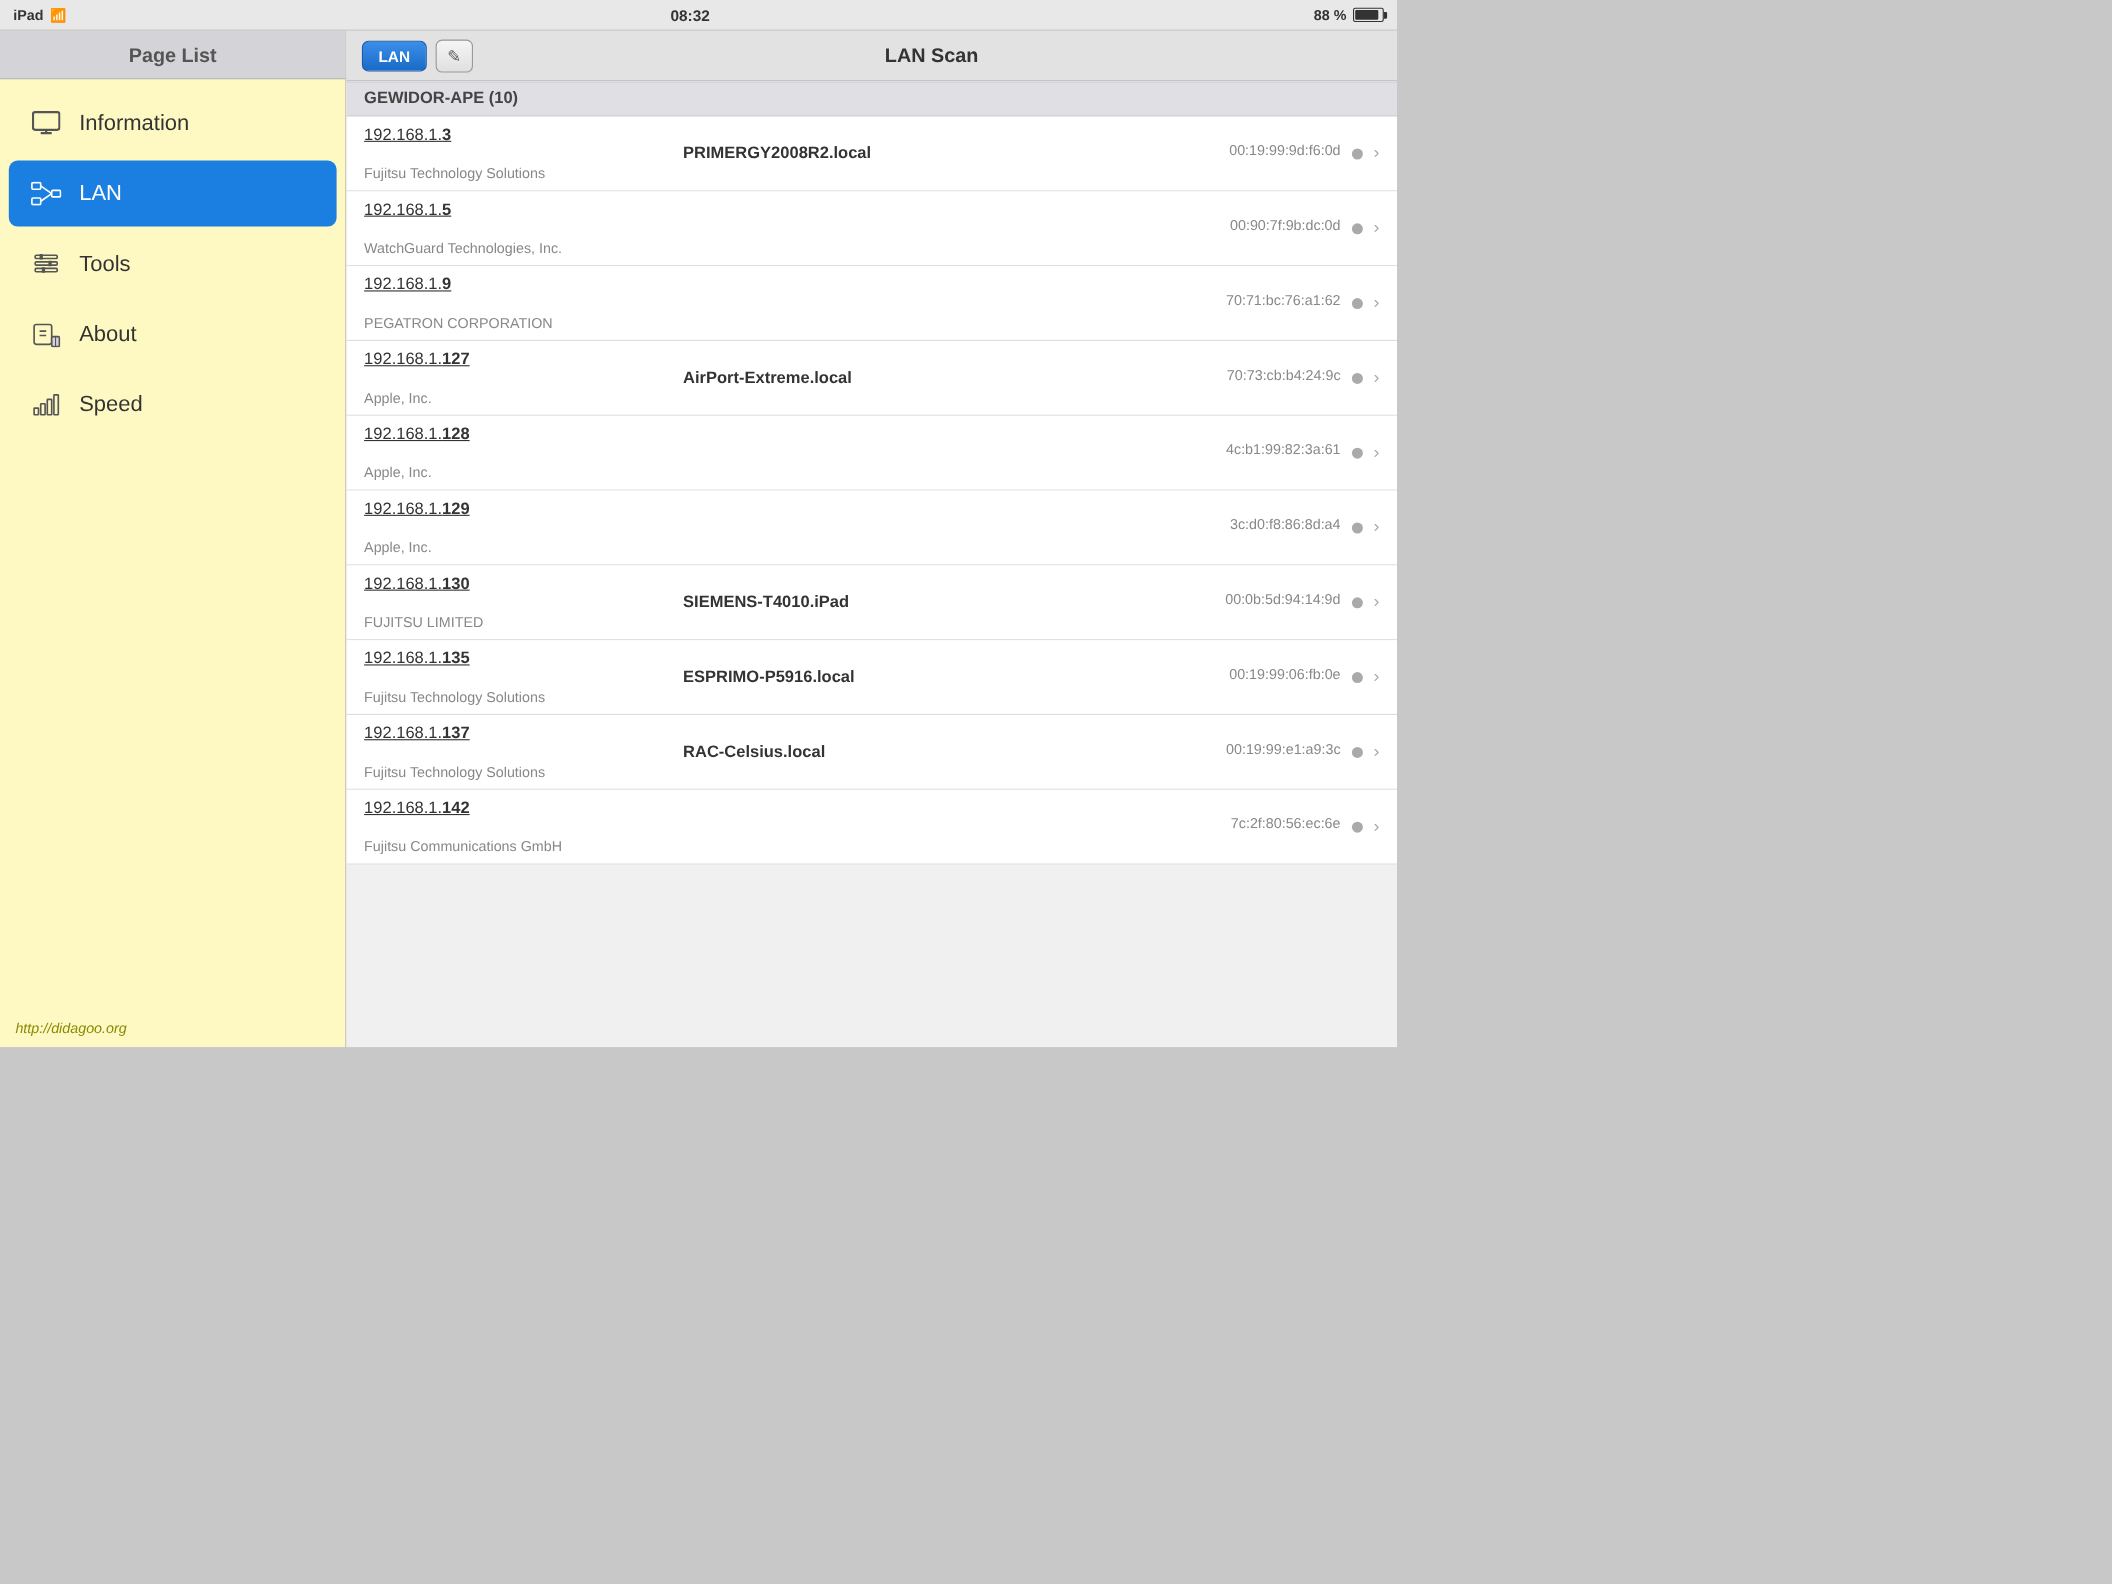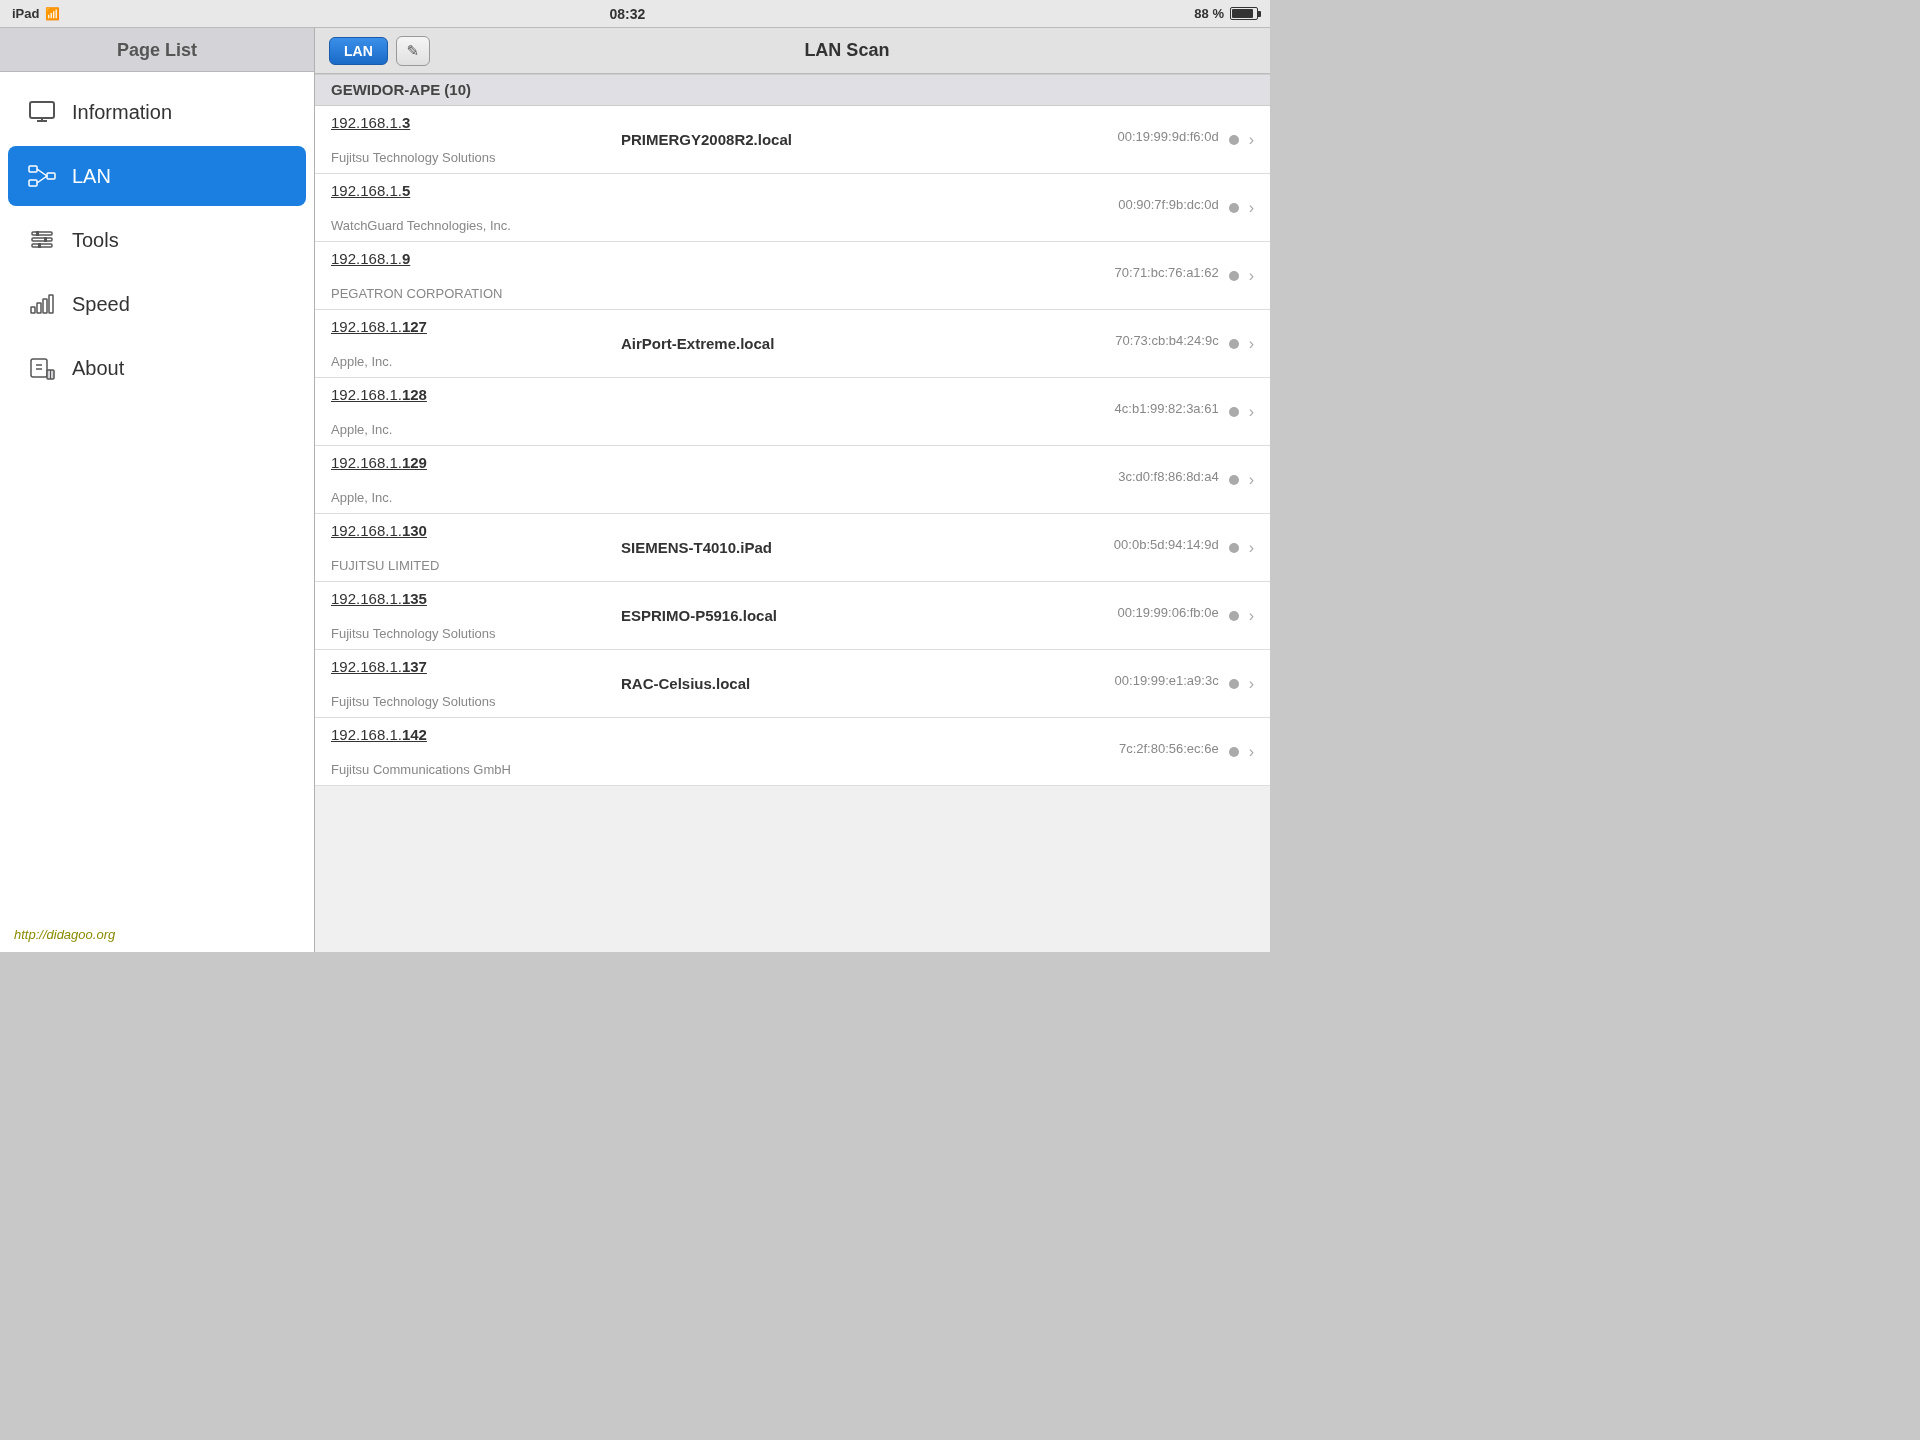--- a/index.html
+++ b/index.html
@@ -78,21 +78,21 @@
 
     
     .main-layout {
       display: flex;
       height: calc(100% - 28px);
     }
 
     
     .sidebar {
       width: 315px;
-      background: #ffffff;
+      background: #fef9c3;
       border-right: 1px solid #b0b0b0;
       display: flex;
       flex-direction: column;
     }
     .sidebar-header {
       padding: 12px 16px 10px;
       background: #d4d4d8;
       border-bottom: 1px solid #b8b8b8;
     }
     .sidebar-title {
@@ -339,43 +339,43 @@
             <rect x="6" y="3" width="3" height="5" rx="0.5" fill="#555"></rect>
             <rect x="14" y="9" width="3" height="5" rx="0.5" fill="#555"></rect>
             <rect x="8" y="15" width="3" height="5" rx="0.5" fill="#555"></rect>
           </svg>
         </div>
         <span class="item-label">Tools</span>
       </div>
 
       <div class="sidebar-item">
         <div class="item-icon">
-          <svg width="26" height="22" viewBox="0 0 26 22" fill="none">
-            <rect x="2" y="14" width="4" height="6" rx="0.5" stroke="#555" stroke-width="1.5" fill="none"></rect>
-            <rect x="8" y="10" width="4" height="10" rx="0.5" stroke="#555" stroke-width="1.5" fill="none"></rect>
-            <rect x="14" y="6" width="4" height="14" rx="0.5" stroke="#555" stroke-width="1.5" fill="none"></rect>
-            <rect x="20" y="2" width="4" height="18" rx="0.5" stroke="#555" stroke-width="1.5" fill="none"></rect>
-          </svg>
-        </div>
-        <span class="item-label">Speed</span>
-      </div>
-
-      <div class="sidebar-item">
-        <div class="item-icon">
           <svg width="26" height="24" viewBox="0 0 26 24" fill="none">
             <rect x="2" y="3" width="16" height="18" rx="2" stroke="#555" stroke-width="1.5" fill="none"></rect>
             <line x1="7" y1="9" x2="13" y2="9" stroke="#555" stroke-width="1.5"></line>
             <line x1="7" y1="13" x2="13" y2="13" stroke="#555" stroke-width="1.5"></line>
             <rect x="18" y="14" width="7" height="9" rx="1" fill="#d4d4d8" stroke="#555" stroke-width="1.5"></rect>
             <line x1="21.5" y1="14" x2="21.5" y2="23" stroke="#555" stroke-width="1"></line>
           </svg>
         </div>
         <span class="item-label">About</span>
       </div>
 
+      <div class="sidebar-item">
+        <div class="item-icon">
+          <svg width="26" height="22" viewBox="0 0 26 22" fill="none">
+            <rect x="2" y="14" width="4" height="6" rx="0.5" stroke="#555" stroke-width="1.5" fill="none"></rect>
+            <rect x="8" y="10" width="4" height="10" rx="0.5" stroke="#555" stroke-width="1.5" fill="none"></rect>
+            <rect x="14" y="6" width="4" height="14" rx="0.5" stroke="#555" stroke-width="1.5" fill="none"></rect>
+            <rect x="20" y="2" width="4" height="18" rx="0.5" stroke="#555" stroke-width="1.5" fill="none"></rect>
+          </svg>
+        </div>
+        <span class="item-label">Speed</span>
+      </div>
+
     </div>
     <div class="watermark">http://didagoo.org</div>
   </div>
 
   <div class="main-content">
 
     <div class="toolbar">
       <button class="toolbar-btn active">LAN</button>
       <div class="toolbar-edit-btn">
         <span>✎</span>

